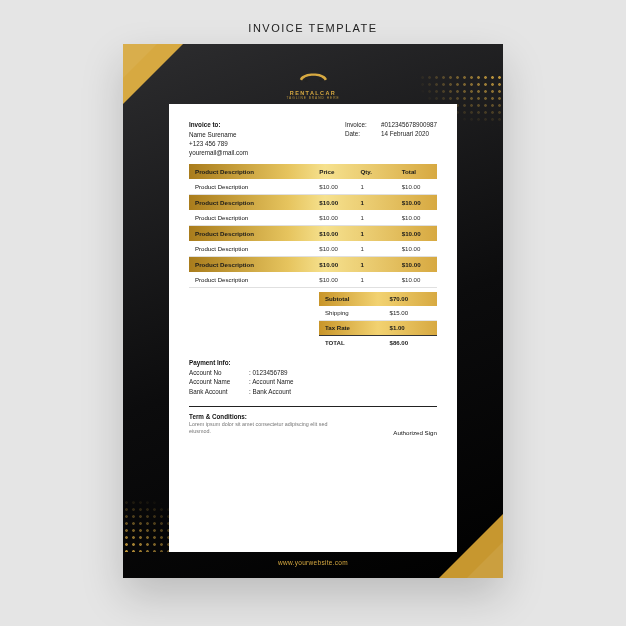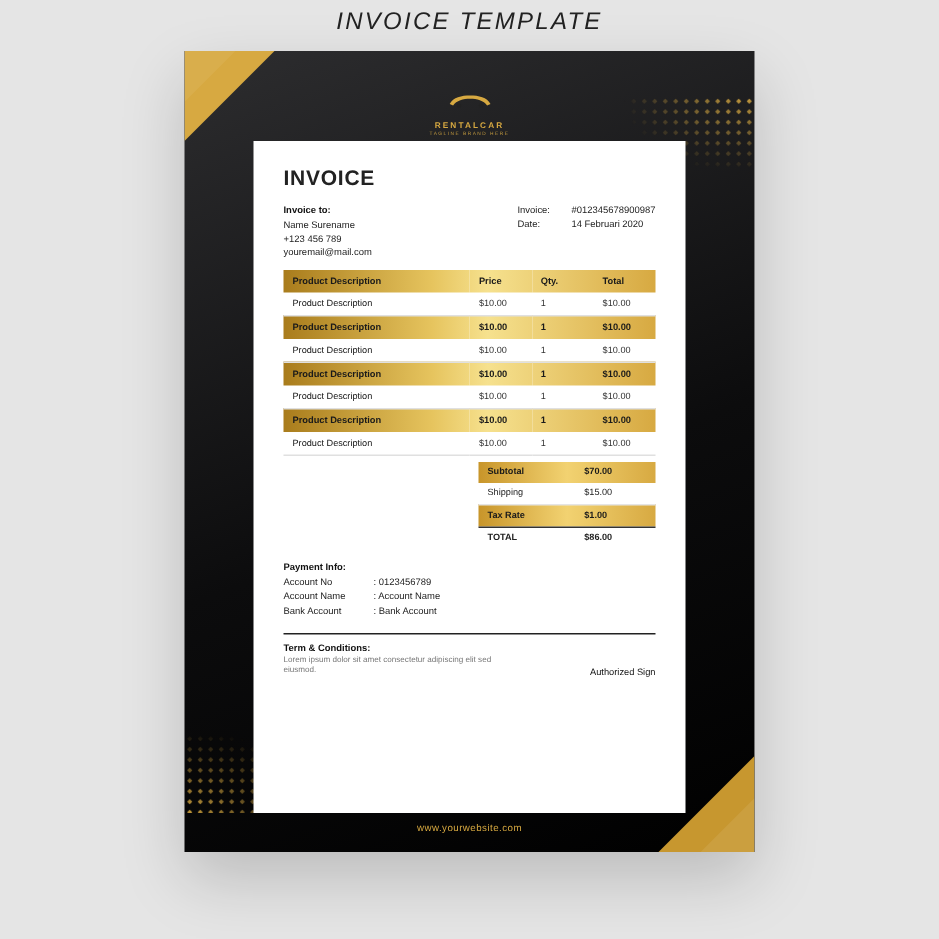--- a/index.html
+++ b/index.html
@@ -7,26 +7,25 @@
     width: 626px;
     height: 626px;
     background: #e5e5e5;
     font-family: Arial, Helvetica, sans-serif;
     display: flex;
     flex-direction: column;
     align-items: center;
     overflow: hidden;
   }
   .caption {
-    font-size: 16px;
+    font-size: 11px;
     letter-spacing: 1.5px;
     color: #222;
-    margin: 6px 0 10px;
+    margin: 22px 0 10px;
     font-weight: 500;
-    font-style: italic;
   }
   .page {
     position: relative;
     width: 380px;
     height: 534px;
     background: linear-gradient(160deg, #2d2d2f 0%, #0c0c0d 55%, #000 100%);
     box-shadow: 0 18px 40px rgba(0,0,0,.18);
     overflow: hidden;
   }
   
@@ -135,21 +134,20 @@
     <svg class="car" viewBox="0 0 60 24">
       <path d="M6 16 C10 8 20 6 30 6 C40 6 50 8 54 16 L50 18 C46 12 38 10 30 10 C22 10 14 12 10 18 Z" fill="#d7a941"></path>
       <circle cx="17" cy="18" r="2.6" fill="#222"></circle>
         <circle cx="43" cy="18" r="2.6" fill="#222"></circle>
     </svg>
     <div class="brand">RENTALCAR</div>
     <div class="sub">TAGLINE BRAND HERE</div>
   </div>
 
   <div class="sheet">
-    <div class="title">INVOICE</div>
 
     <div class="meta">
       <div class="l">
         <div class="lbl">Invoice to:</div>
         <div>Name Surename</div>
         <div>+123 456 789</div>
         <div>youremail@mail.com</div>
       </div>
       <div class="r">
         <div class="row">

